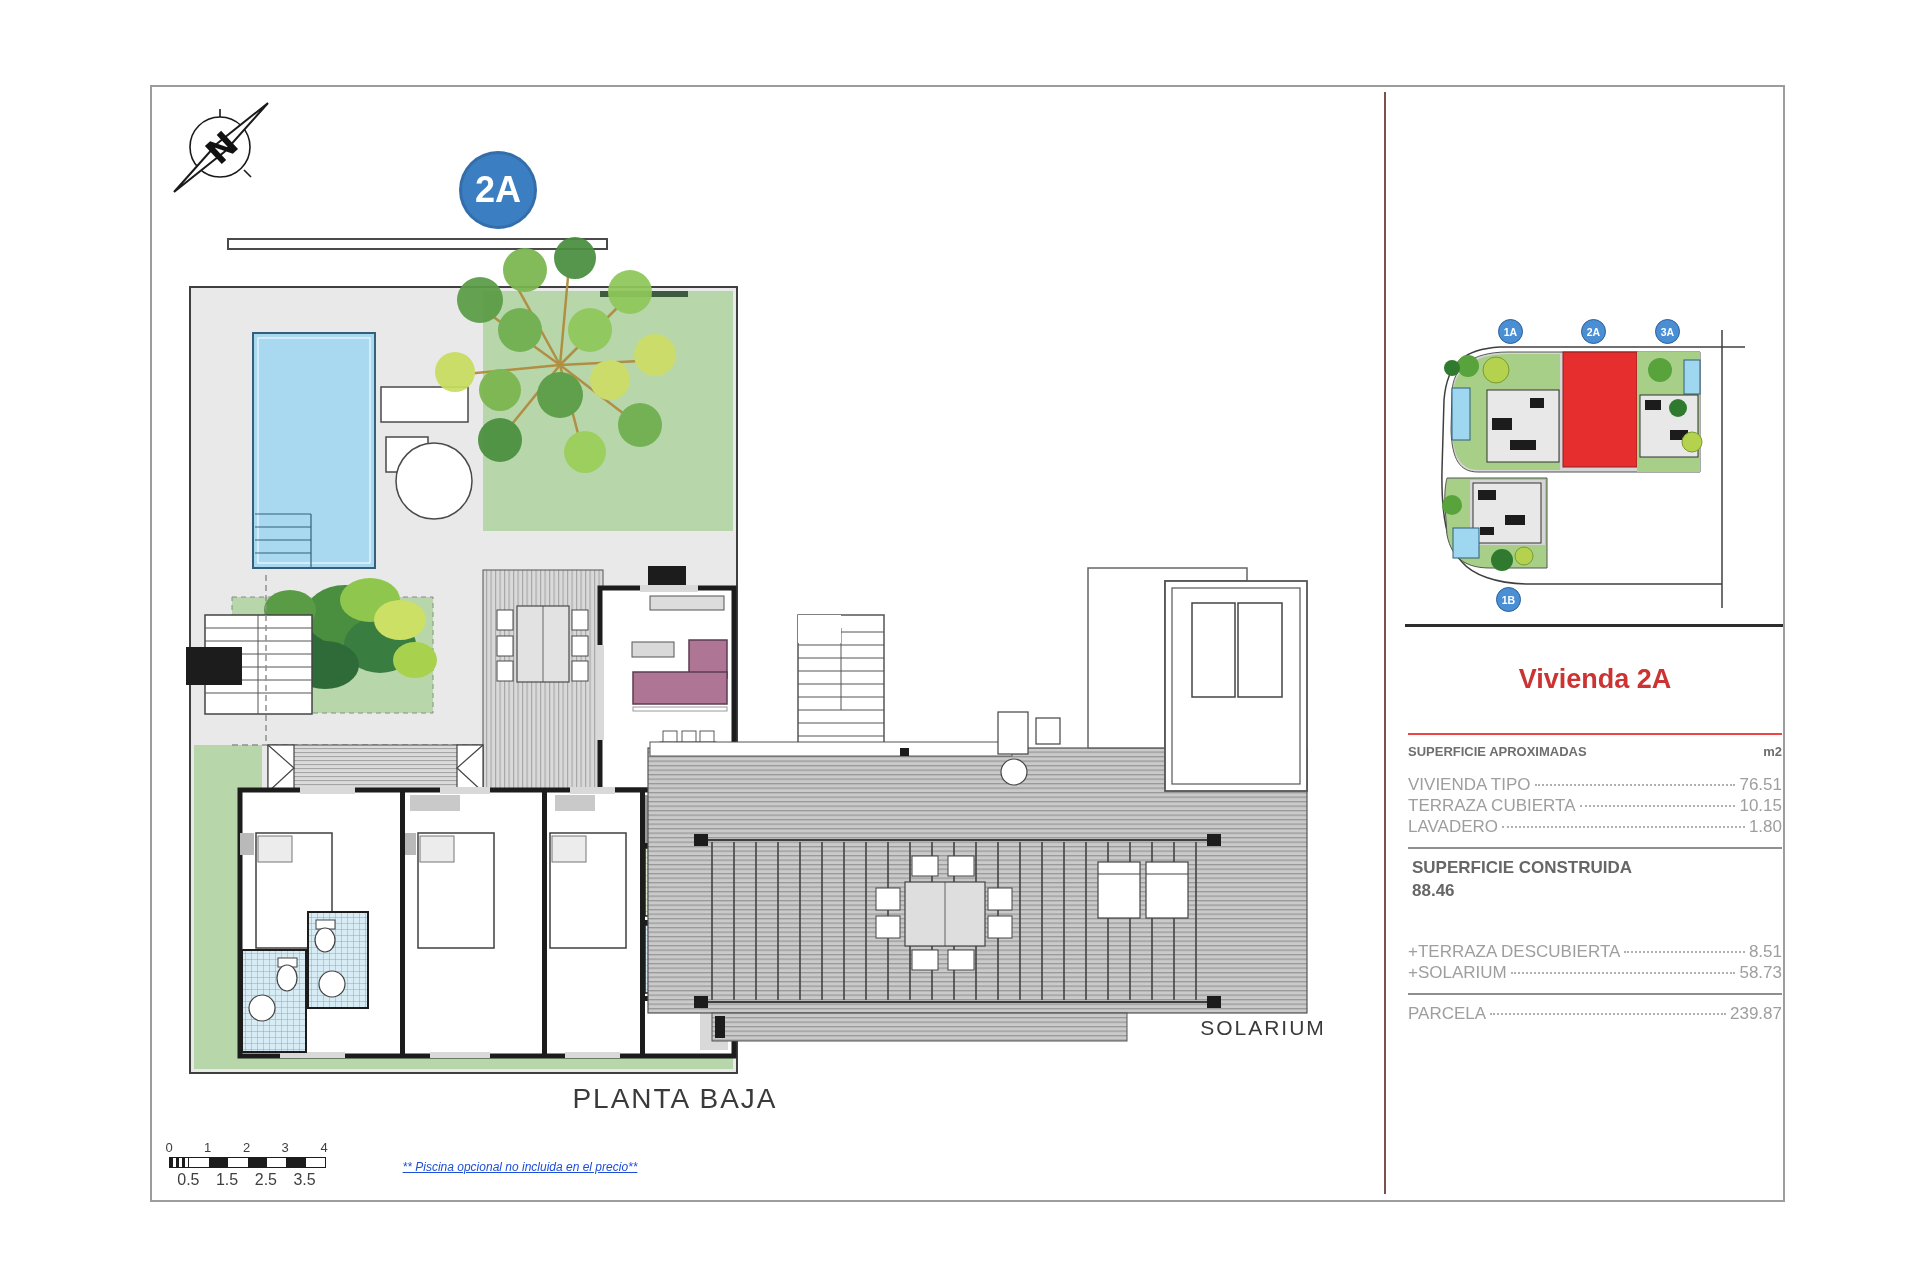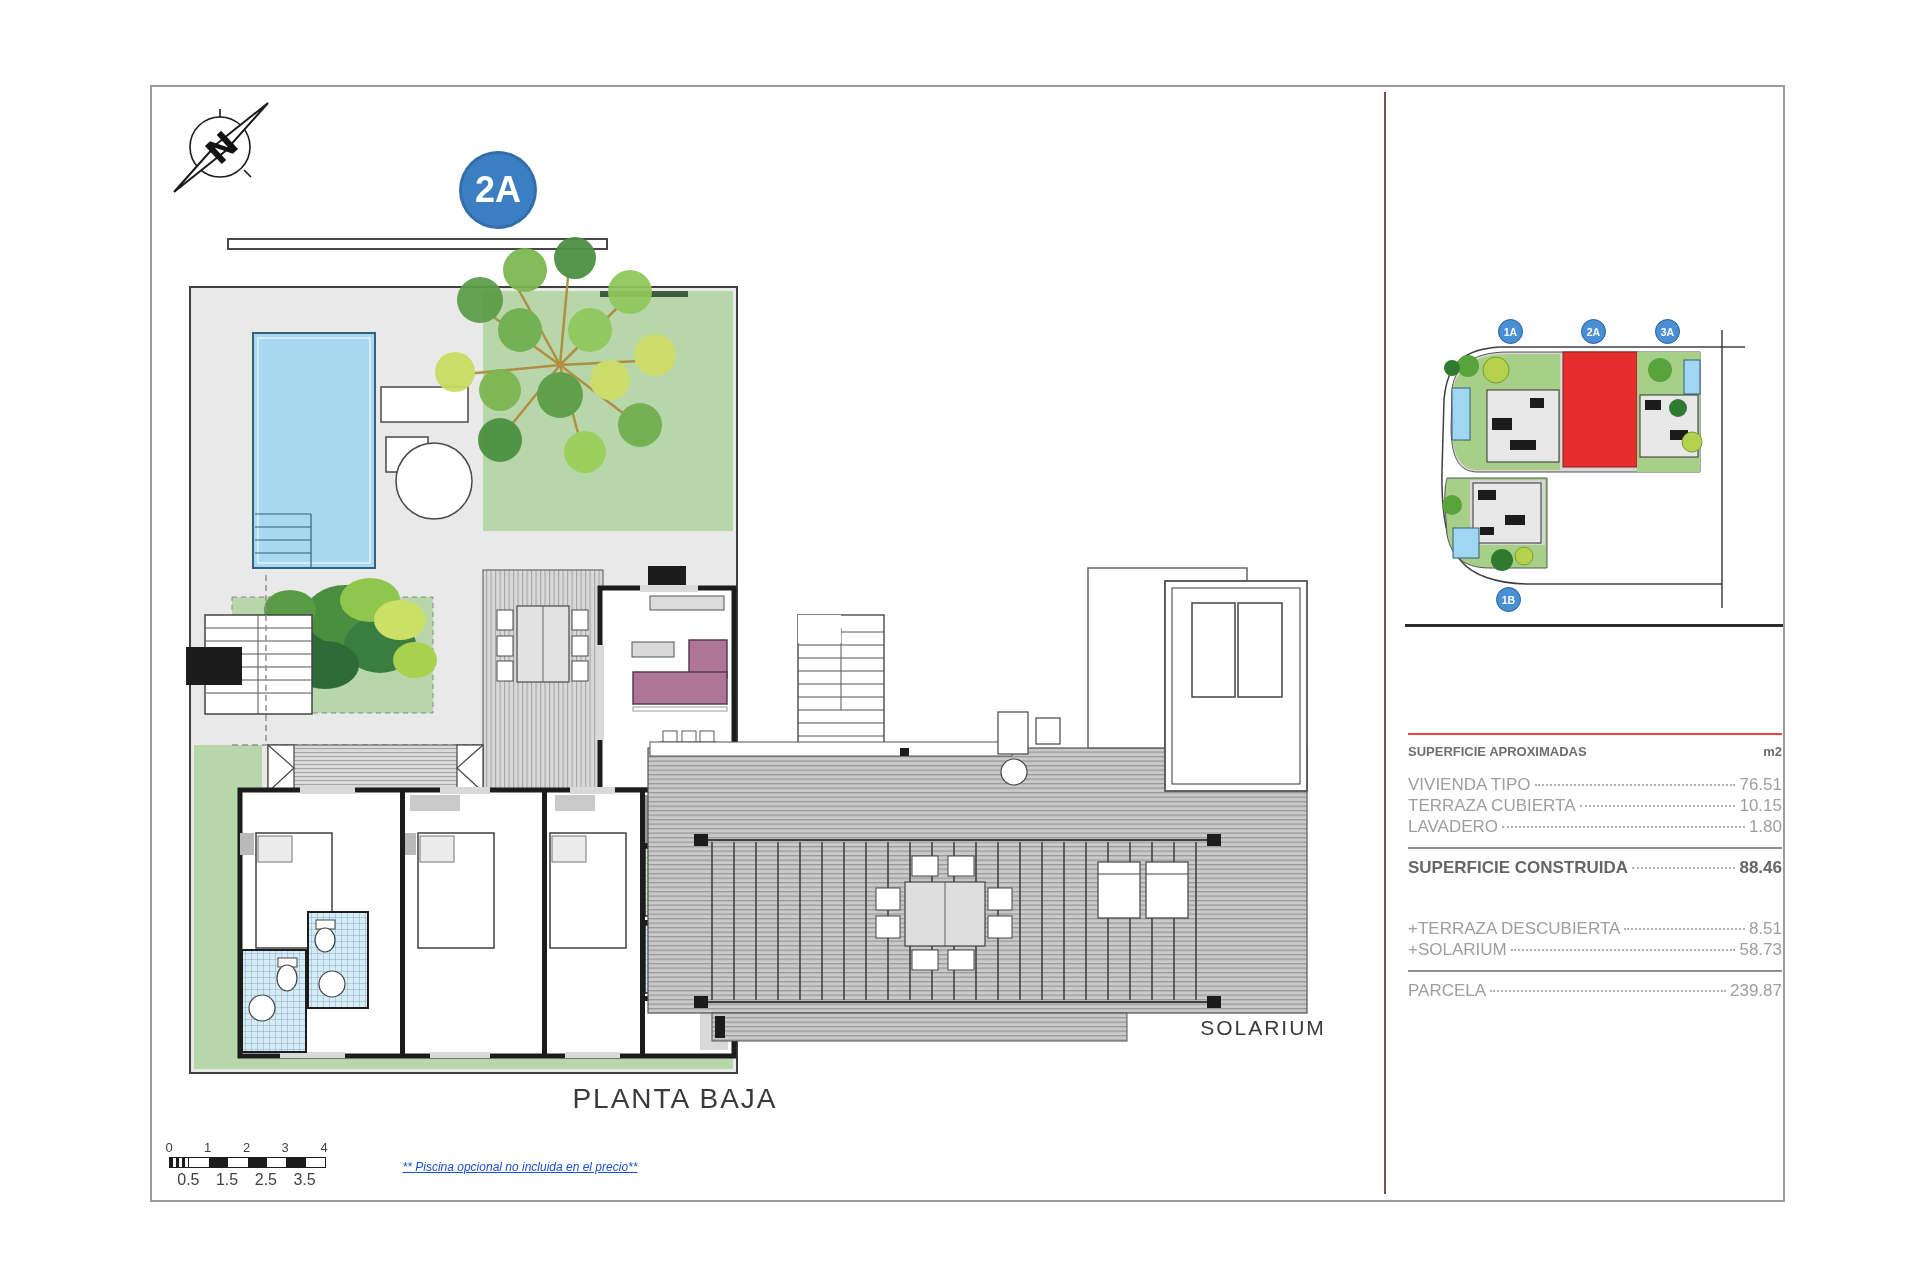--- a/index.html
+++ b/index.html
@@ -17,21 +17,21 @@
   .site-badge{width:23px;height:23px;border-radius:50%;background:#4a8fd4;border:1px solid #2a5f9a;
     color:#fff;font-size:10.5px;font-weight:bold;display:flex;align-items:center;justify-content:center;}
   .sep-line{left:1405px;top:624px;width:378px;height:3px;background:#2d2d2d;}
   .panel-title{left:1420px;top:664px;width:350px;text-align:center;font-size:27px;font-weight:bold;}
   .s-table{left:1408px;top:733px;width:374px;font-size:17px;color:#9e9e9e;}
   .s-head{display:flex;justify-content:space-between;border-top:2px solid #ef4444;
     padding:9px 0 15px;font-weight:bold;color:#6e6e6e;font-size:13px;}
   .s-row{display:flex;align-items:baseline;line-height:21px;}
   .s-row .leader{flex:1;border-bottom:2px dotted #b0b0b0;margin:0 4px;position:relative;top:-4px;}
   .s-row .lbl,.s-row .val{white-space:nowrap;}
-  .s-row.bold{font-weight:bold;color:#666;}
+  .s-row.bold{font-weight:bold;color:#666;flex-direction:column;}
   .s-hr{border:none;border-top:2px solid #8f8f8f;margin:10px 0 8px;}
   .mt-gap{margin-top:40px;}
   .scalebar{left:163px;top:1140px;width:175px;height:52px;font-size:13px;color:#3f3f3f;}
   .scalebar .maj{position:absolute;top:0;transform:translateX(-50%);}
   .scalebar .min{position:absolute;top:31px;transform:translateX(-50%);font-size:16px;}
   .sb-bar{position:absolute;left:6px;top:17px;width:155px;height:9px;border:1px solid #1c1c1c;display:flex;}
   .sb-bar div{flex:1;}
   .sb-b{background:#1c1c1c;} .sb-w{background:#fff;}
   .sb-b2{background:repeating-linear-gradient(90deg,#1c1c1c 0 3px,#fff 3px 6px);}
 </style>
@@ -452,20 +452,21 @@
       <span>2A</span>
     </div>
   <div class="abs site-badge" style="left:1655px;top:319px">
       <span>3A</span>
     </div>
   <div class="abs site-badge" style="left:1496px;top:587px">
       <span>1B</span>
     </div>
 
   <div class="abs sep-line"></div>
+  <div class="abs panel-title" style="color:#cc3333">Vivienda 2A</div>
 
   <div class="abs s-table">
     <div class="s-head">
       <span>SUPERFICIE APROXIMADAS</span>
       <span>m2</span>
     </div>
     <div class="s-row">
       <span class="lbl">VIVIENDA TIPO</span>
       <span class="leader"></span>
       <span class="val">76.51</span>

